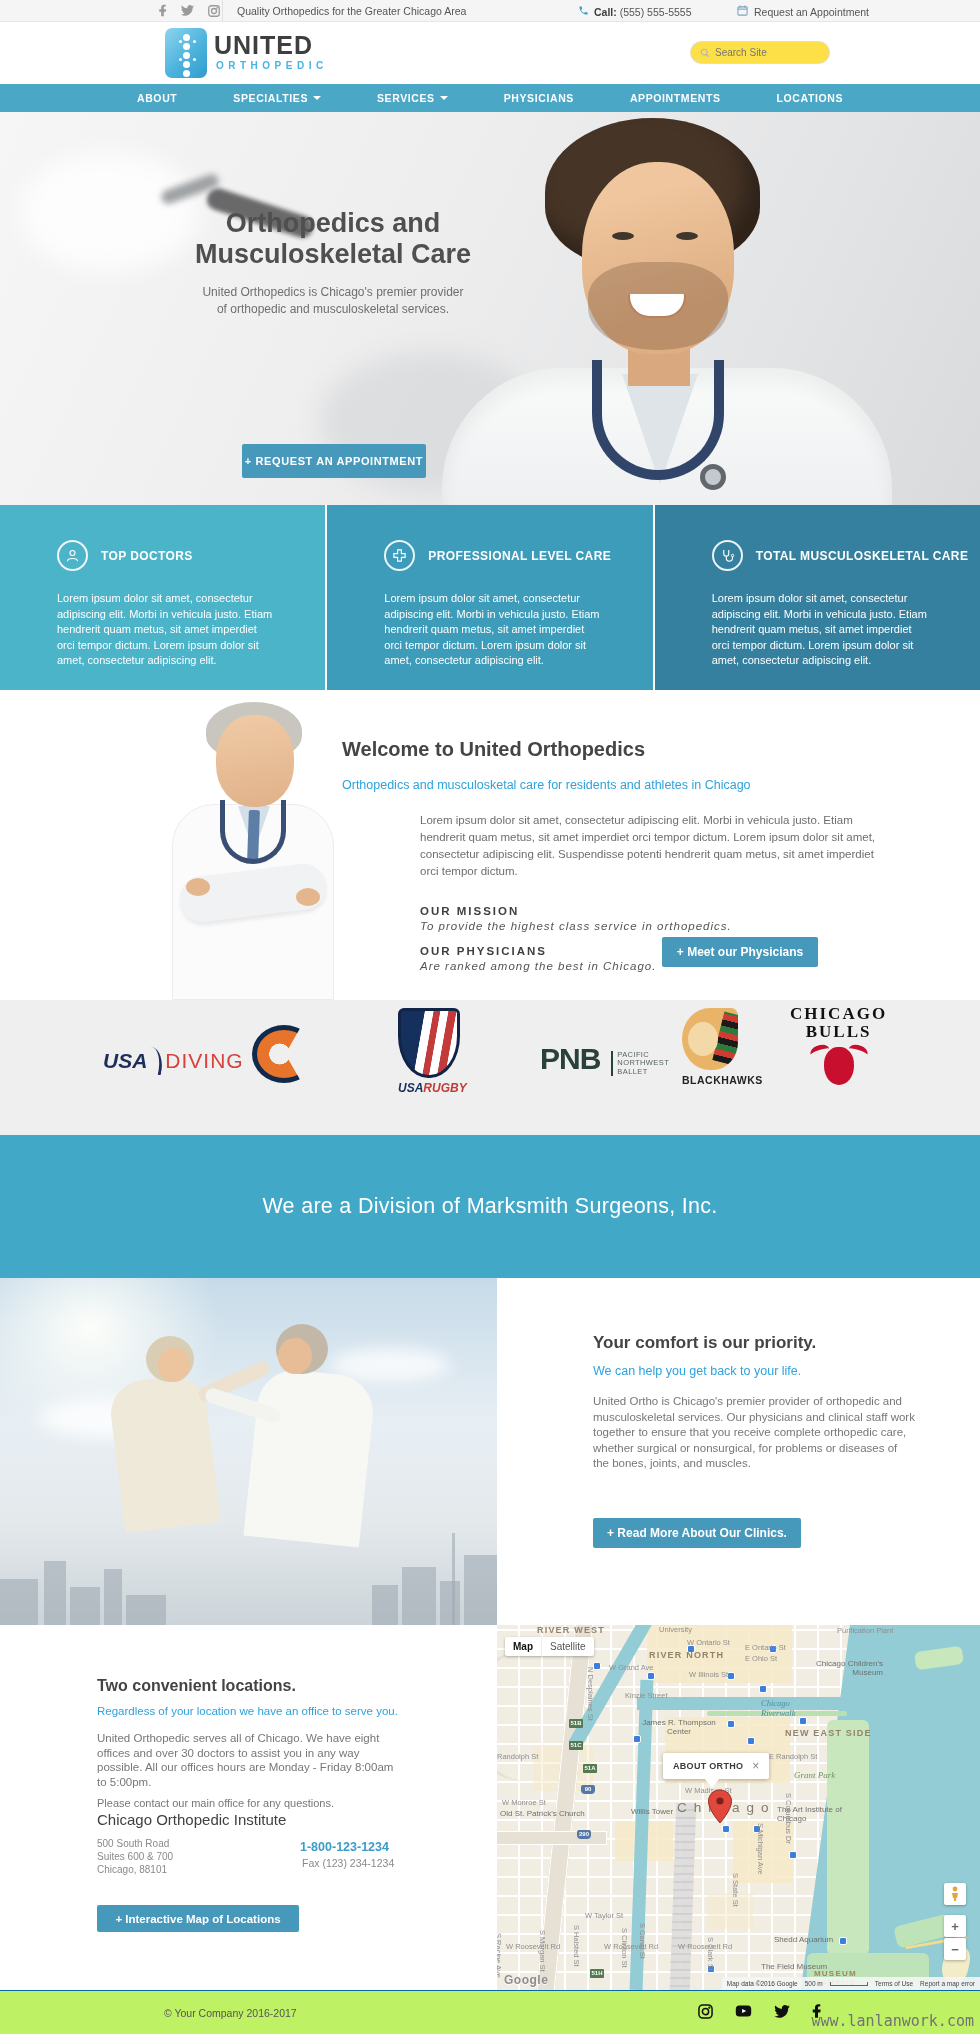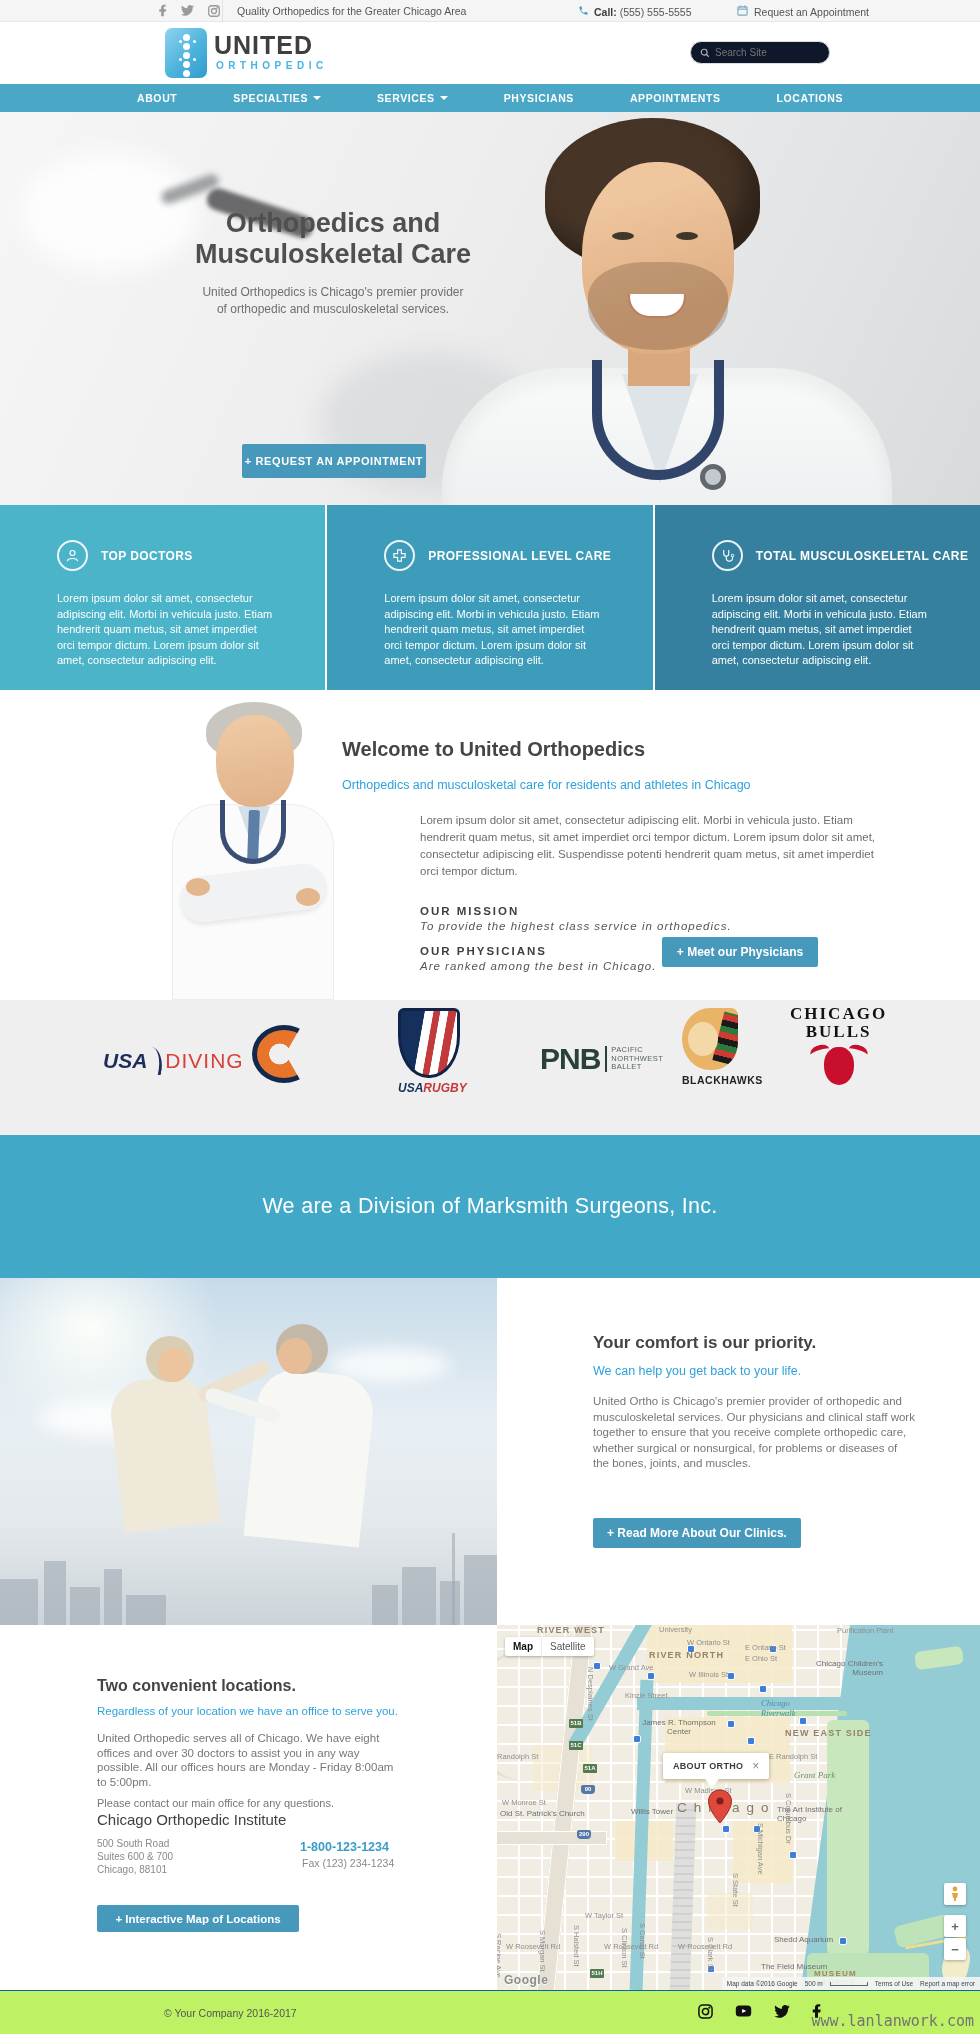--- a/index.html
+++ b/index.html
@@ -17,21 +17,21 @@
   .tb-req { position:absolute; left:737px; top:5px; display:flex; gap:6px; align-items:center; }
 
   
   .masthead { position:relative; height:62px; background:#fff; }
   .logo-box { position:absolute; left:165px; top:6px; width:42px; height:50px; border-radius:7px;
     background:linear-gradient(135deg,#8ed4ee 0%,#4db3dd 55%,#2f9cce 100%); overflow:hidden; }
   .spine { position:absolute; left:18px; top:6px; width:7px; height:7px; border-radius:50%; background:#fff;
     box-shadow:0 9px 0 #fff, 0 18px 0 #fff, 0 27px 0 #fff, 0 36px 0 #fff, -6px 4px 0 -2px #fff, 8px 4px 0 -2px #fff, -6px 22px 0 -2px #fff, 8px 22px 0 -2px #fff; }
   .brand-name { position:absolute; left:214px; top:9px; font-size:25px; letter-spacing:1px; color:#3f3f3f; font-weight:600; }
   .brand-sub  { position:absolute; left:216px; top:38px; font-size:10px; letter-spacing:4.5px; color:#45b5e5; font-weight:bold; }
-  .search-wrap { position:absolute; left:690px; top:19px; width:140px; height:23px; border:1px solid #ddd; border-radius:12px; background:#0f172a; display:flex; align-items:center; padding:0 9px; gap:5px; }
+  .search-wrap { position:absolute; left:690px; top:19px; width:140px; height:23px; border:1px solid #ddd; border-radius:12px; background:#fde047; display:flex; align-items:center; padding:0 9px; gap:5px; }
   .search-wrap input { border:none; outline:none; width:100%; font-size:10px; color:#777; font-family:"Liberation Sans",sans-serif; background:transparent; }
 
   
   .navbar { height:28px; background:#4AA7C6; display:flex; justify-content:center; align-items:center; gap:56px; }
   .nav-item { display:flex; align-items:center; gap:5px; color:#fff; font-size:10.5px; font-weight:bold; letter-spacing:.6px; cursor:pointer; }
   .caret { width:0; height:0; border-left:4px solid transparent; border-right:4px solid transparent; border-top:4px solid #fff; }
 
   
   .hero { position:relative; height:393px; overflow:hidden; background:linear-gradient(115deg,#f6f6f6 0%,#ededee 45%,#e3e4e5 75%,#d9dadb 100%); }
   .blob { position:absolute; border-radius:50%; filter:blur(12px); }
@@ -362,21 +362,21 @@
           <span class="usad-div">DIVING</span>
         </div>
     </div>
     <div class="lg" style="left:252px;top:25px;">
       <div class="bears-c"></div>
     </div>
     <div class="lg" style="left:398px;top:8px;">
       <div class="rugby-shield"></div>
       <div class="rugby-word"><span class="u">USA</span><span class="r">RUGBY</span></div>
     </div>
-    <div class="lg" style="left:540px;top:42px;display:flex;align-items:center;gap:5px;">
+    <div class="lg" style="left:540px;top:42px;display:flex;align-items:flex-end;gap:11px;">
       <span class="pnb-abbr">PNB</span>
       <span class="pnb-lines"><span>PACIFIC</span><br><span>NORTHWEST</span><br><span>BALLET</span></span>
     </div>
     <div class="lg" style="left:682px;top:8px;">
       <div class="hawk-head">
           <div class="hawk-feather"></div>
           <div class="hawk-face"></div>
         </div>
       <div class="hawk-label">BLACKHAWKS</div>
     </div>

